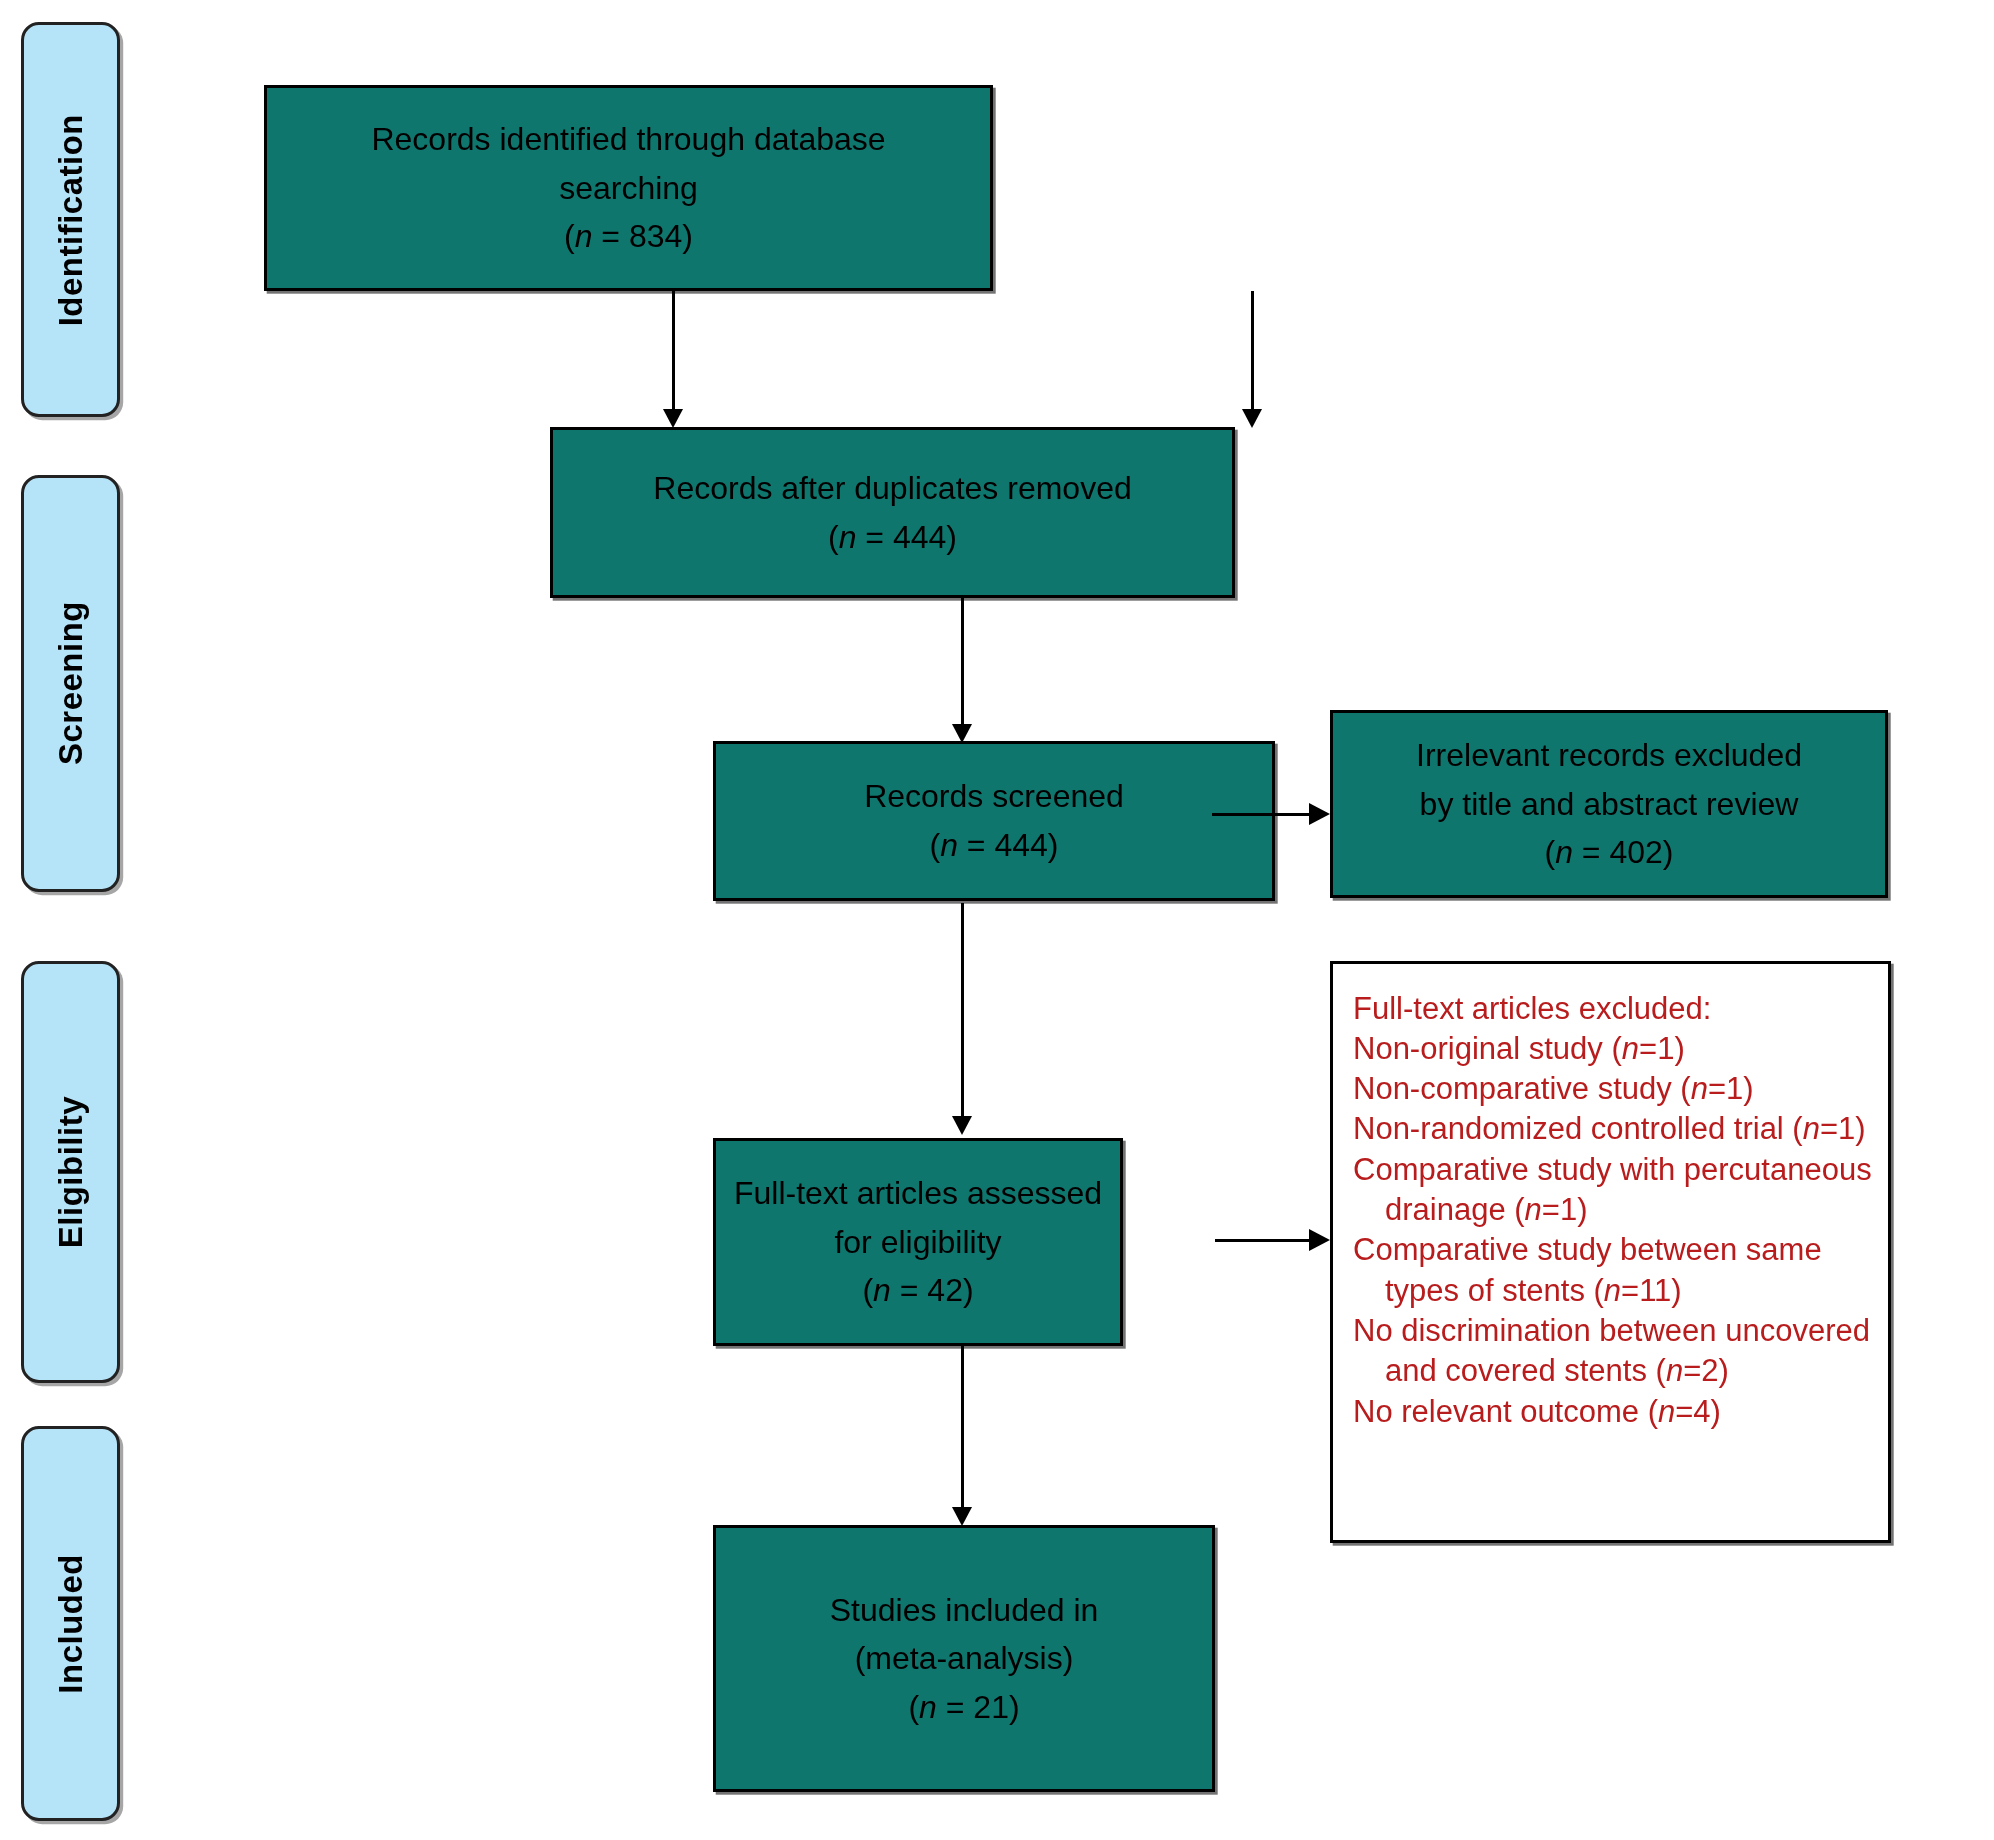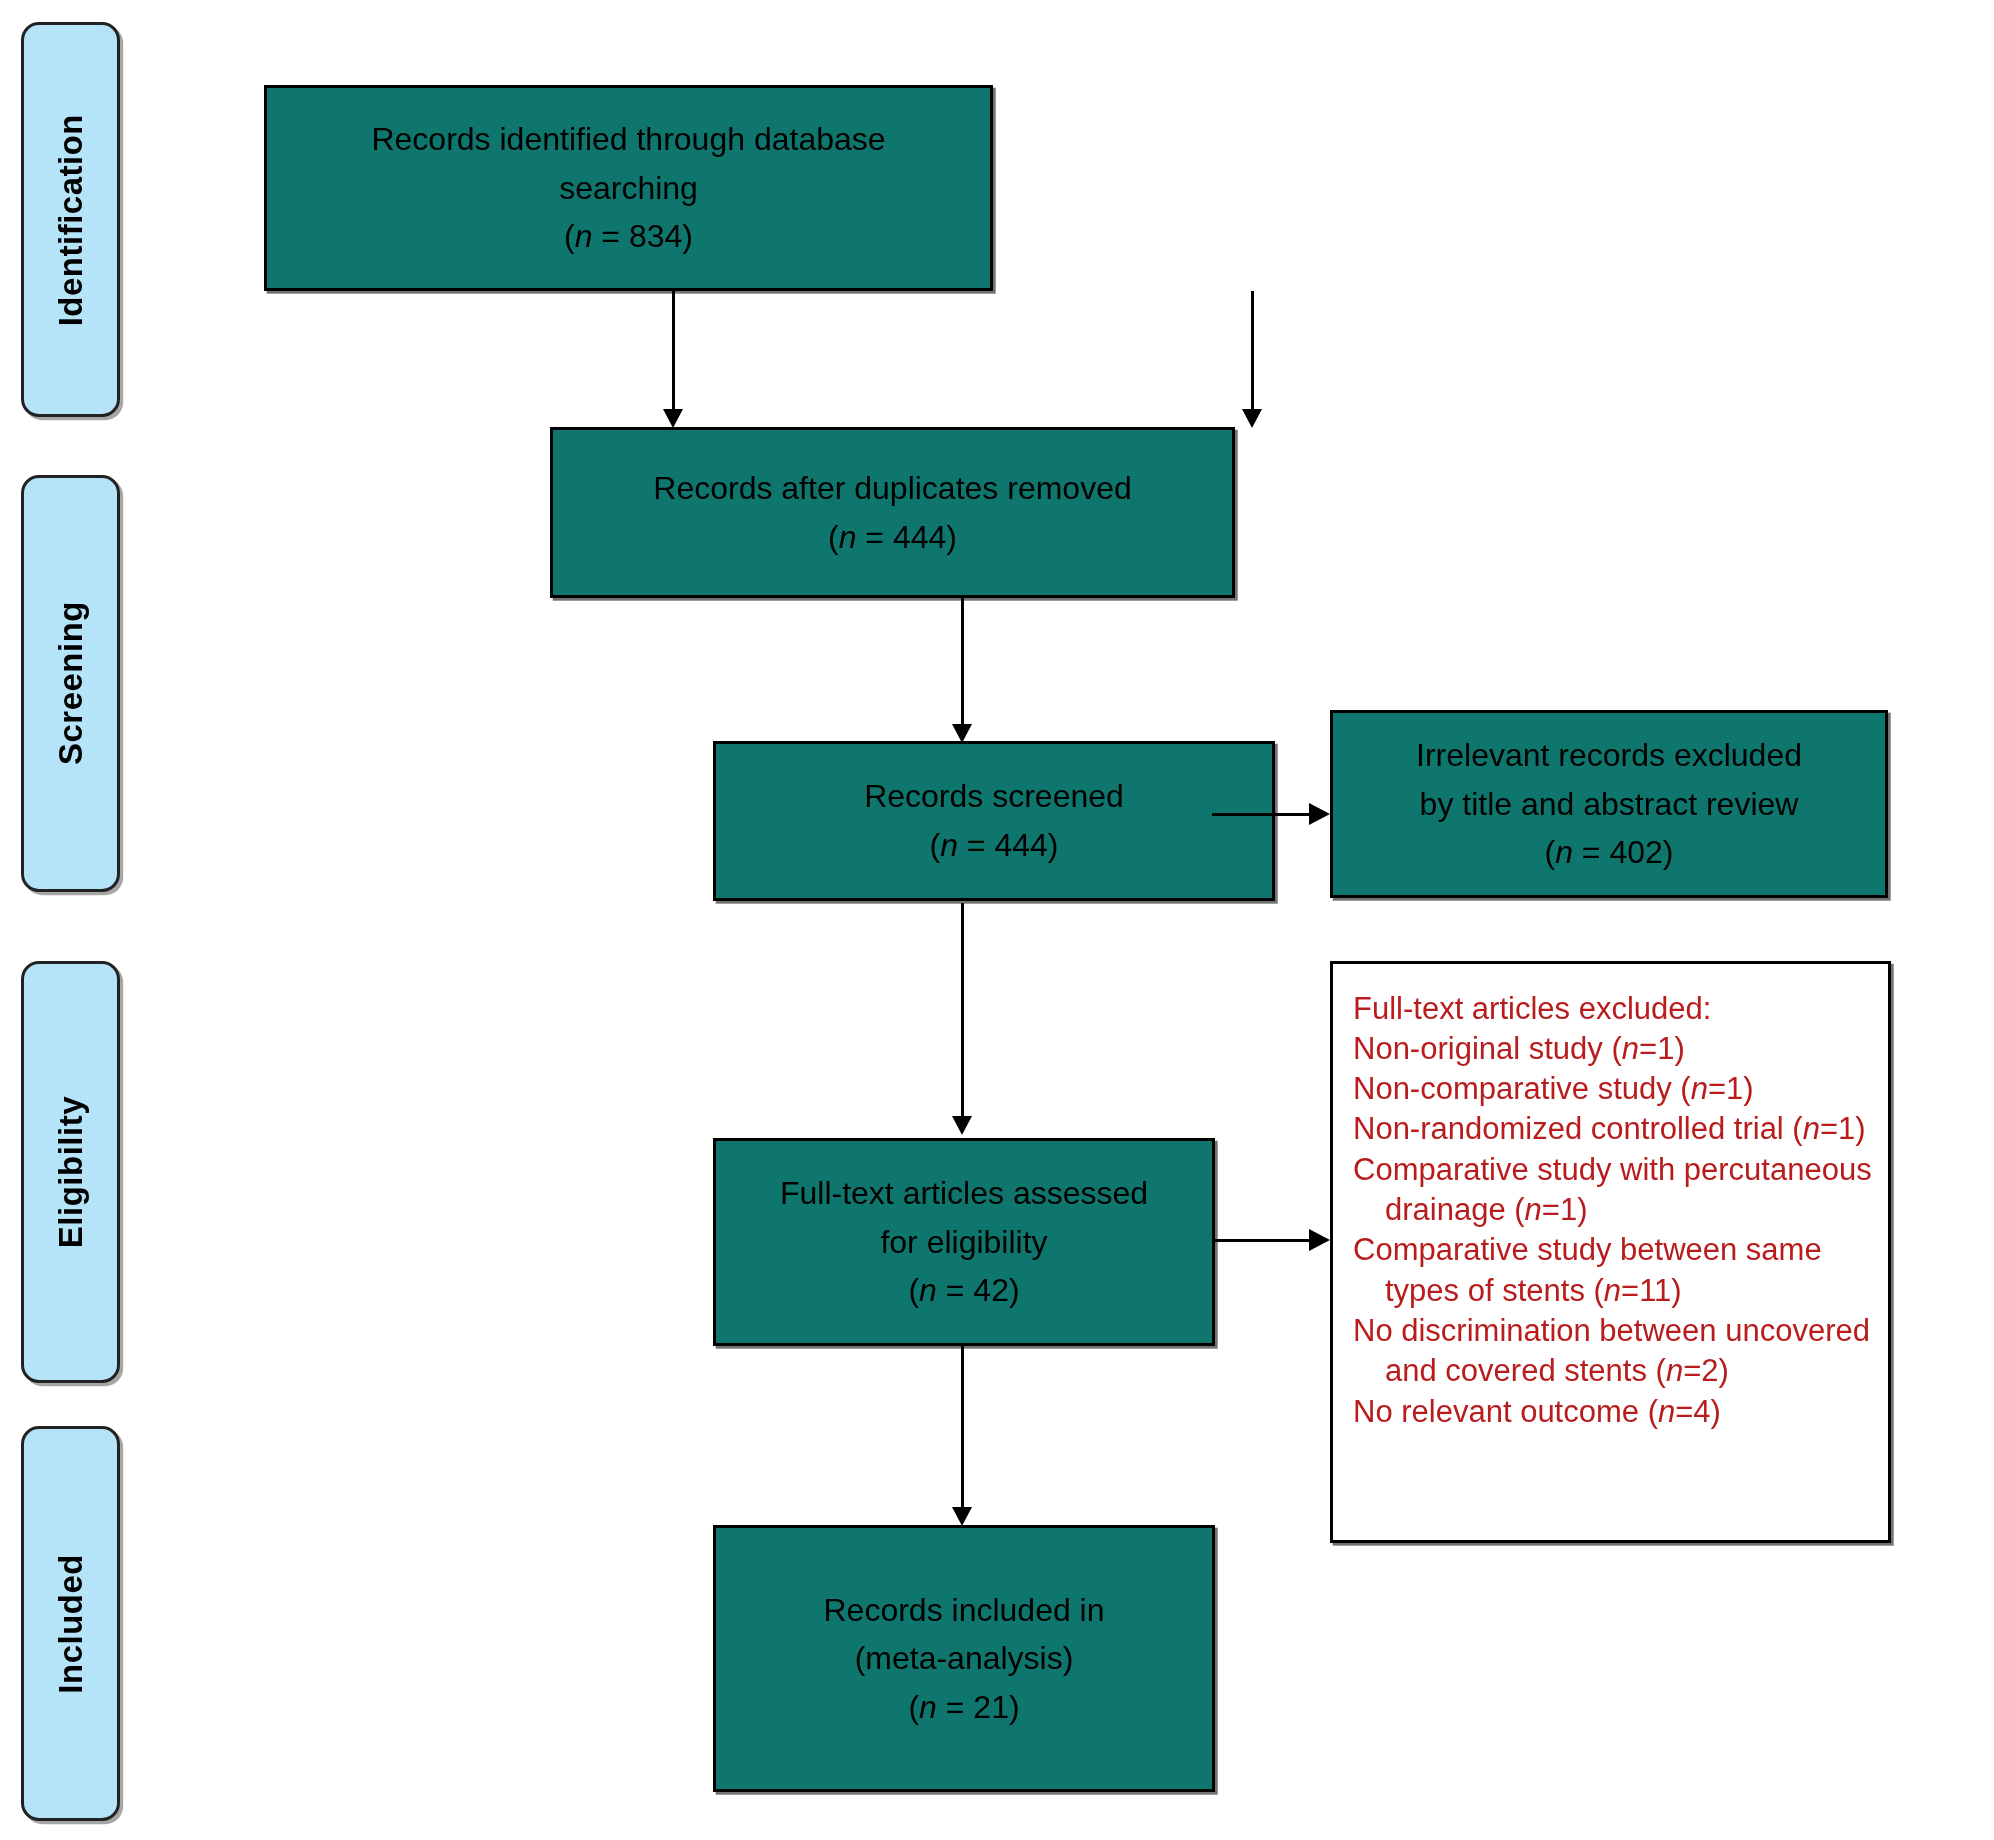--- a/index.html
+++ b/index.html
@@ -164,21 +164,21 @@
     <div class="line">by title and abstract review</div>
     <div class="line"><span>(</span><em class="ital">n</em><span> = 402)</span></div>
   </div>
 
   <div class="h-line" style="left:1212px; top:813px; width:99px; height:3.2px;"></div>
   <div class="arrow-right" style="left:1309px; top:803px;"></div>
 
   <div class="v-line" style="left:961px; top:903px; width:2.7px; height:219px;"></div>
   <div class="arrow-down" style="left:952px; top:1116px;"></div>
 
-  <div class="flow-box" style="left:713px; top:1138px; width:502px; height:208px;">
+  <div class="flow-box" style="left:713px; top:1138px; width:410px; height:208px;">
     <div class="line">Full-text articles assessed</div>
     <div class="line">for eligibility</div>
     <div class="line"><span>(</span><em class="ital">n</em><span> = 42)</span></div>
   </div>
 
   <div class="list-box" style="left:1330px; top:961px; width:561px; height:582px;">
     <div class="line">Full-text articles excluded:</div>
     <div id="exclusion-reasons" style="display:flex; flex-direction:column; align-items:flex-start;">
         <div class="line"><span>Non-original study (</span><em class="ital">n</em><span>=1)</span></div>
         <div class="line"><span>Non-comparative study (</span><em class="ital">n</em><span>=1)</span></div>
@@ -193,19 +193,19 @@
       </div>
   </div>
 
   <div class="h-line" style="left:1215px; top:1239px; width:96px; height:3.2px;"></div>
   <div class="arrow-right" style="left:1309px; top:1229px;"></div>
 
   <div class="v-line" style="left:961px; top:1346px; width:2.7px; height:166px;"></div>
   <div class="arrow-down" style="left:952px; top:1507px;"></div>
 
   <div class="flow-box" style="left:713px; top:1525px; width:502px; height:267px;">
-    <div class="line">Records included in</div>
+    <div class="line">Studies included in</div>
     <div class="line">(meta-analysis)</div>
     <div class="line"><span>(</span><em class="ital">n</em><span> = 21)</span></div>
   </div>
 
 </div>
 
 
 </body></html>

